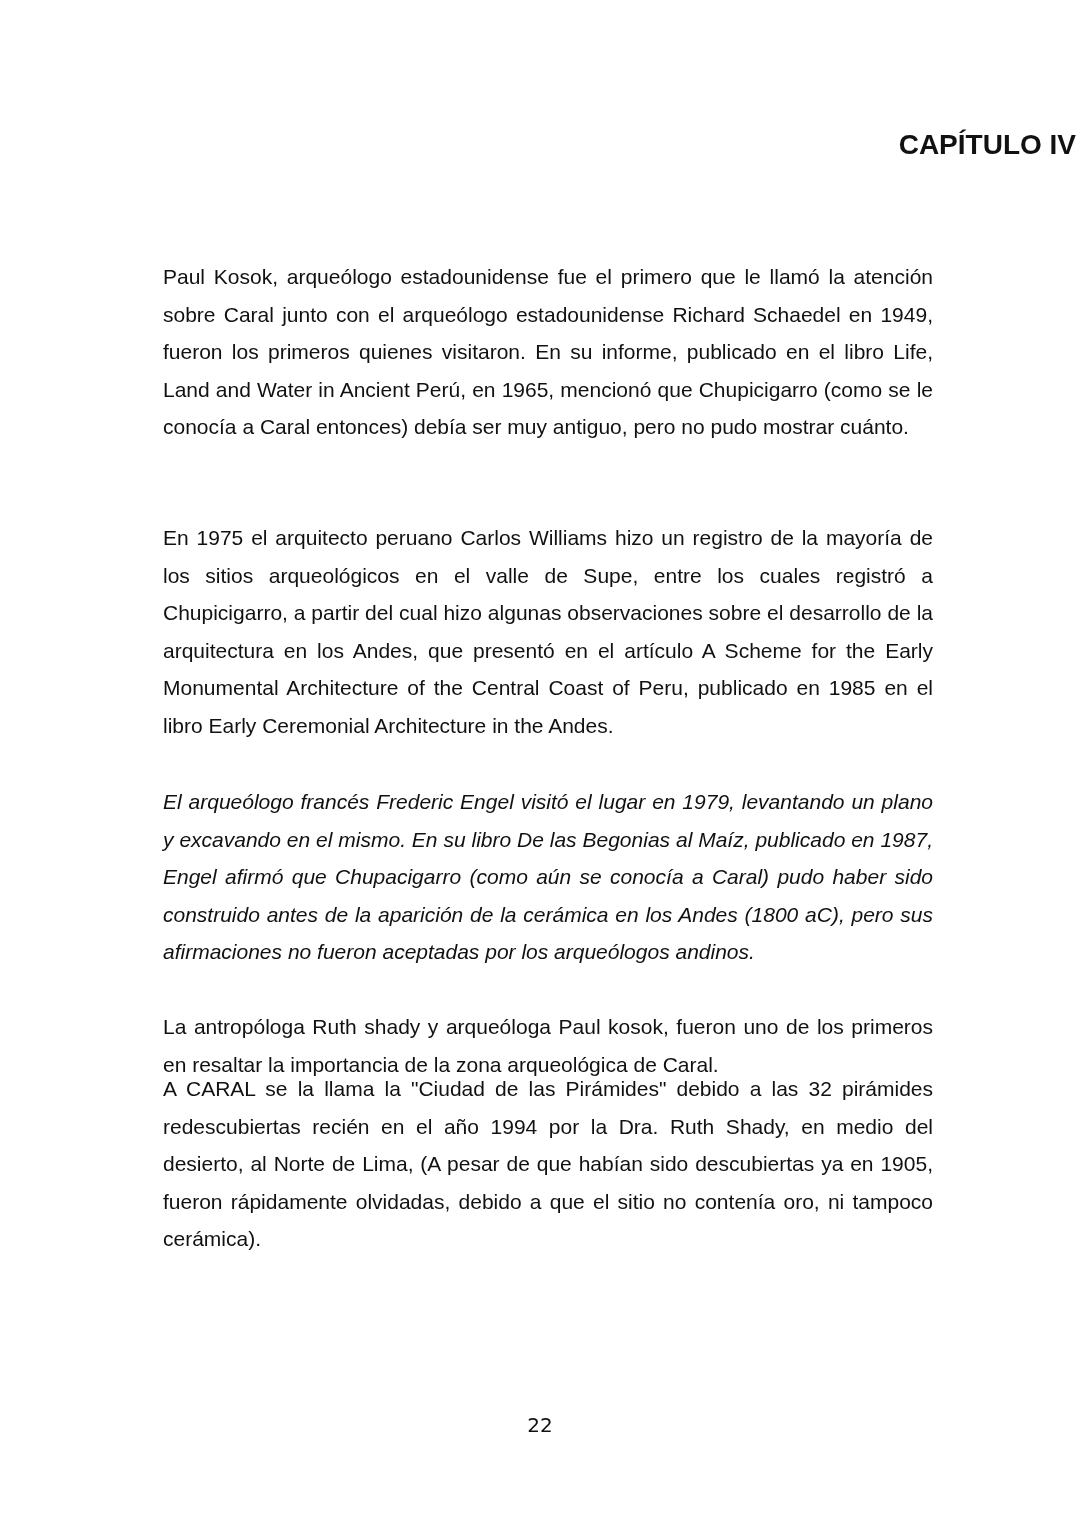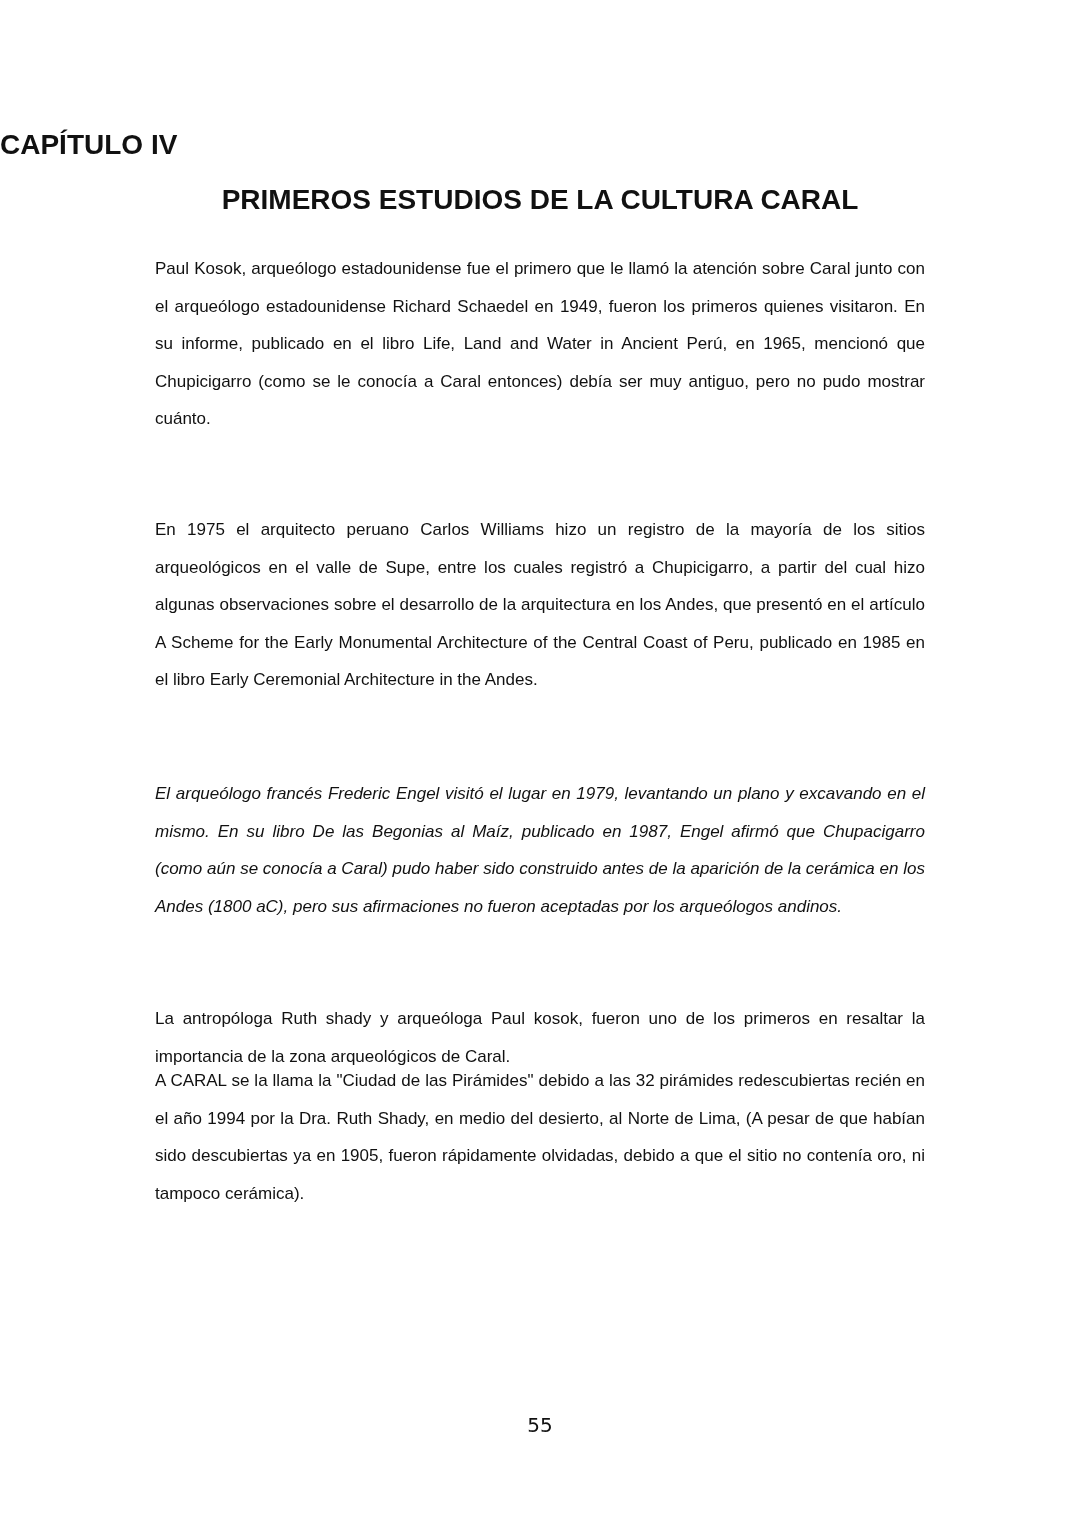--- a/index.html
+++ b/index.html
@@ -17,43 +17,43 @@
     }
     .page {
       position: absolute;
       left: 0; top: 0;
       width: 1080px; height: 1527px;
     }
     .chapter-label {
       position: absolute;
       top: 126px;
       left: 0; right: 4px;
-      text-align: left;
+      text-align: right;
       font-weight: bold;
       font-size: 28px;
       line-height: 38px;
       letter-spacing: 0px;
     }
     .chapter-title {
       position: absolute;
       top: 181px;
       left: 0; right: 0;
       text-align: center;
       font-weight: bold;
       font-size: 28px;
       line-height: 38px;
     }
     .para {
       position: absolute;
       left: 155px;
       width: 770px;
-      font-size: 17px;
+      font-size: 21px;
       line-height: 37.5px;
       text-align: justify;
-      margin: 0;
+      margin: 8px;
     }
     .p1 { top: 250px; }
     .p2 { top: 511px; }
     .p3 { top: 775px; font-style: italic; }
     .p4 { top: 1000px; }
     .p5 { top: 1062px; }
     .page-number {
       position: absolute;
       top: 1411px;
       left: 0; right: 0;
@@ -61,22 +61,21 @@
       font-size: 20px;
       line-height: 28px;
       font-family: "DejaVu Sans", sans-serif;
     }
   </style>
 </head>
 <body>
 
 <div class="page">
   <h1 class="chapter-label" style="margin:0;">CAPÍTULO IV</h1>
-  <h2 class="chapter-title" style="margin:0;">PRIMEROS ESTUDIOS DE LA CULTURA CARAL</h2>
 
   <p class="para p1">Paul Kosok, arqueólogo estadounidense fue el primero que le llamó la atención sobre Caral junto con el arqueólogo estadounidense Richard Schaedel en 1949, fueron los primeros quienes visitaron. En su informe, publicado en el libro Life, Land and Water in Ancient Perú, en 1965, mencionó que Chupicigarro (como se le conocía a Caral entonces) debía ser muy antiguo, pero no pudo mostrar cuánto.</p>
   <p class="para p2">En 1975 el arquitecto peruano Carlos Williams hizo un registro de la mayoría de los sitios arqueológicos en el valle de Supe, entre los cuales registró a Chupicigarro, a partir del cual hizo algunas observaciones sobre el desarrollo de la arquitectura en los Andes, que presentó en el artículo A Scheme for the Early Monumental Architecture of the Central Coast of Peru, publicado en 1985 en el libro Early Ceremonial Architecture in the Andes.</p>
   <p class="para p3">El arqueólogo francés Frederic Engel visitó el lugar en 1979, levantando un plano y excavando en el mismo. En su libro De las Begonias al Maíz, publicado en 1987, Engel afirmó que Chupacigarro (como aún se conocía a Caral) pudo haber sido construido antes de la aparición de la cerámica en los Andes (1800 aC), pero sus afirmaciones no fueron aceptadas por los arqueólogos andinos.</p>
-  <p class="para p4">La antropóloga Ruth shady y arqueóloga Paul kosok, fueron uno de los primeros en resaltar la importancia de la zona arqueológicos de Caral.</p>
+  <p class="para p4">La antropóloga Ruth shady y arqueóloga Paul kosok, fueron uno de los primeros en resaltar la importancia de la zona arqueológica de Caral.</p>
   <p class="para p5">A CARAL se la llama la "Ciudad de las Pirámides" debido a las 32 pirámides redescubiertas recién en el año 1994 por la Dra. Ruth Shady, en medio del desierto, al Norte de Lima, (A pesar de que habían sido descubiertas ya  en 1905, fueron rápidamente olvidadas, debido a que el sitio no contenía oro, ni tampoco cerámica).</p>
 
-  <div class="page-number">55</div>
+  <div class="page-number">22</div>
 </div>
 
 </body></html>

